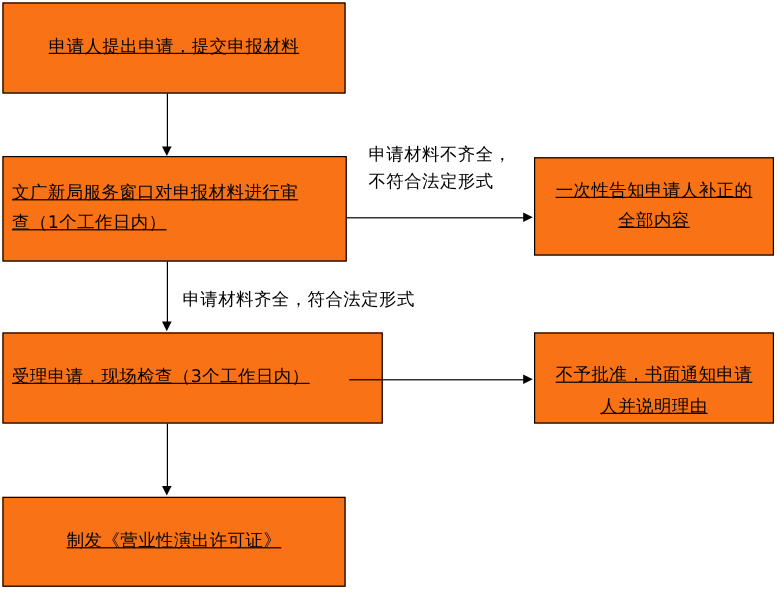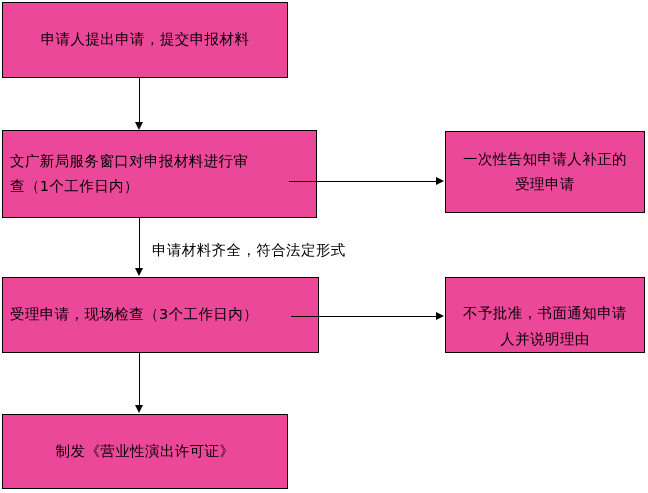--- a/index.html
+++ b/index.html
@@ -14,40 +14,41 @@
     position: relative;
     width: 648px;
     height: 493px;
     background: #ffffff;
     overflow: hidden;
   }
   .node {
     position: absolute;
     box-sizing: border-box;
     border: 1px solid #000000;
-    background: #ec4899;
+    background: #f97316;
     display: flex;
     align-items: center;
     color: #000000;
     font-size: 14.5px;
     line-height: 1.75;
     letter-spacing: 0.4px;
+    text-decoration: underline;
   }
   .node .txt {
     width: 100%;
     display: block;
   }
   .node.center .txt { text-align: center; }
   .node.left   .txt { text-align: left; }
   .node.left   { padding-left: 7px; padding-right: 5px; }
   .node.topalign { align-items: flex-end; }
 
   
   #node-apply        { left: 2px;   top: 2px;   width: 286px; height: 76px; }
-  #node-review       { left: 2px;   top: 130px; width: 315px; height: 88px; }
+  #node-review       { left: 2px;   top: 130px; width: 287px; height: 88px; }
   #node-accept       { left: 2px;   top: 277px; width: 317px; height: 76px; }
   #node-issue        { left: 2px;   top: 414px; width: 286px; height: 75px; align-items: center; }
   #node-notify-fix   { left: 445px; top: 131px; width: 200px; height: 82px; }
   #node-reject       { left: 445px; top: 277px; width: 200px; height: 76px; }
 
   
   .vline {
     position: absolute;
     width: 1px;
     background: #000000;
@@ -109,27 +110,29 @@
   </div>
 
   <div class="vline" id="conn1-line"></div>
   <div class="arrow-down" id="conn1-head"></div>
 
   <div class="node left" id="node-review">
     <span class="txt" style="white-space: pre-line;">文广新局服务窗口对申报材料进行审
 查（1个工作日内）</span>
   </div>
 
+  <div class="edge-label" id="label-incomplete">申请材料不齐全，
+不符合法定形式</div>
 
   <div class="hline" id="conn4-line"></div>
   <div class="arrow-right" id="conn4-head"></div>
 
   <div class="node center" id="node-notify-fix">
     <span class="txt" style="white-space: pre-line;">一次性告知申请人补正的
-受理申请</span>
+全部内容</span>
   </div>
 
   <div class="edge-label" id="label-complete">申请材料齐全，符合法定形式</div>
 
   <div class="vline" id="conn2-line"></div>
   <div class="arrow-down" id="conn2-head"></div>
 
   <div class="node left" id="node-accept">
     <span class="txt">受理申请，现场检查（3个工作日内）</span>
   </div>

